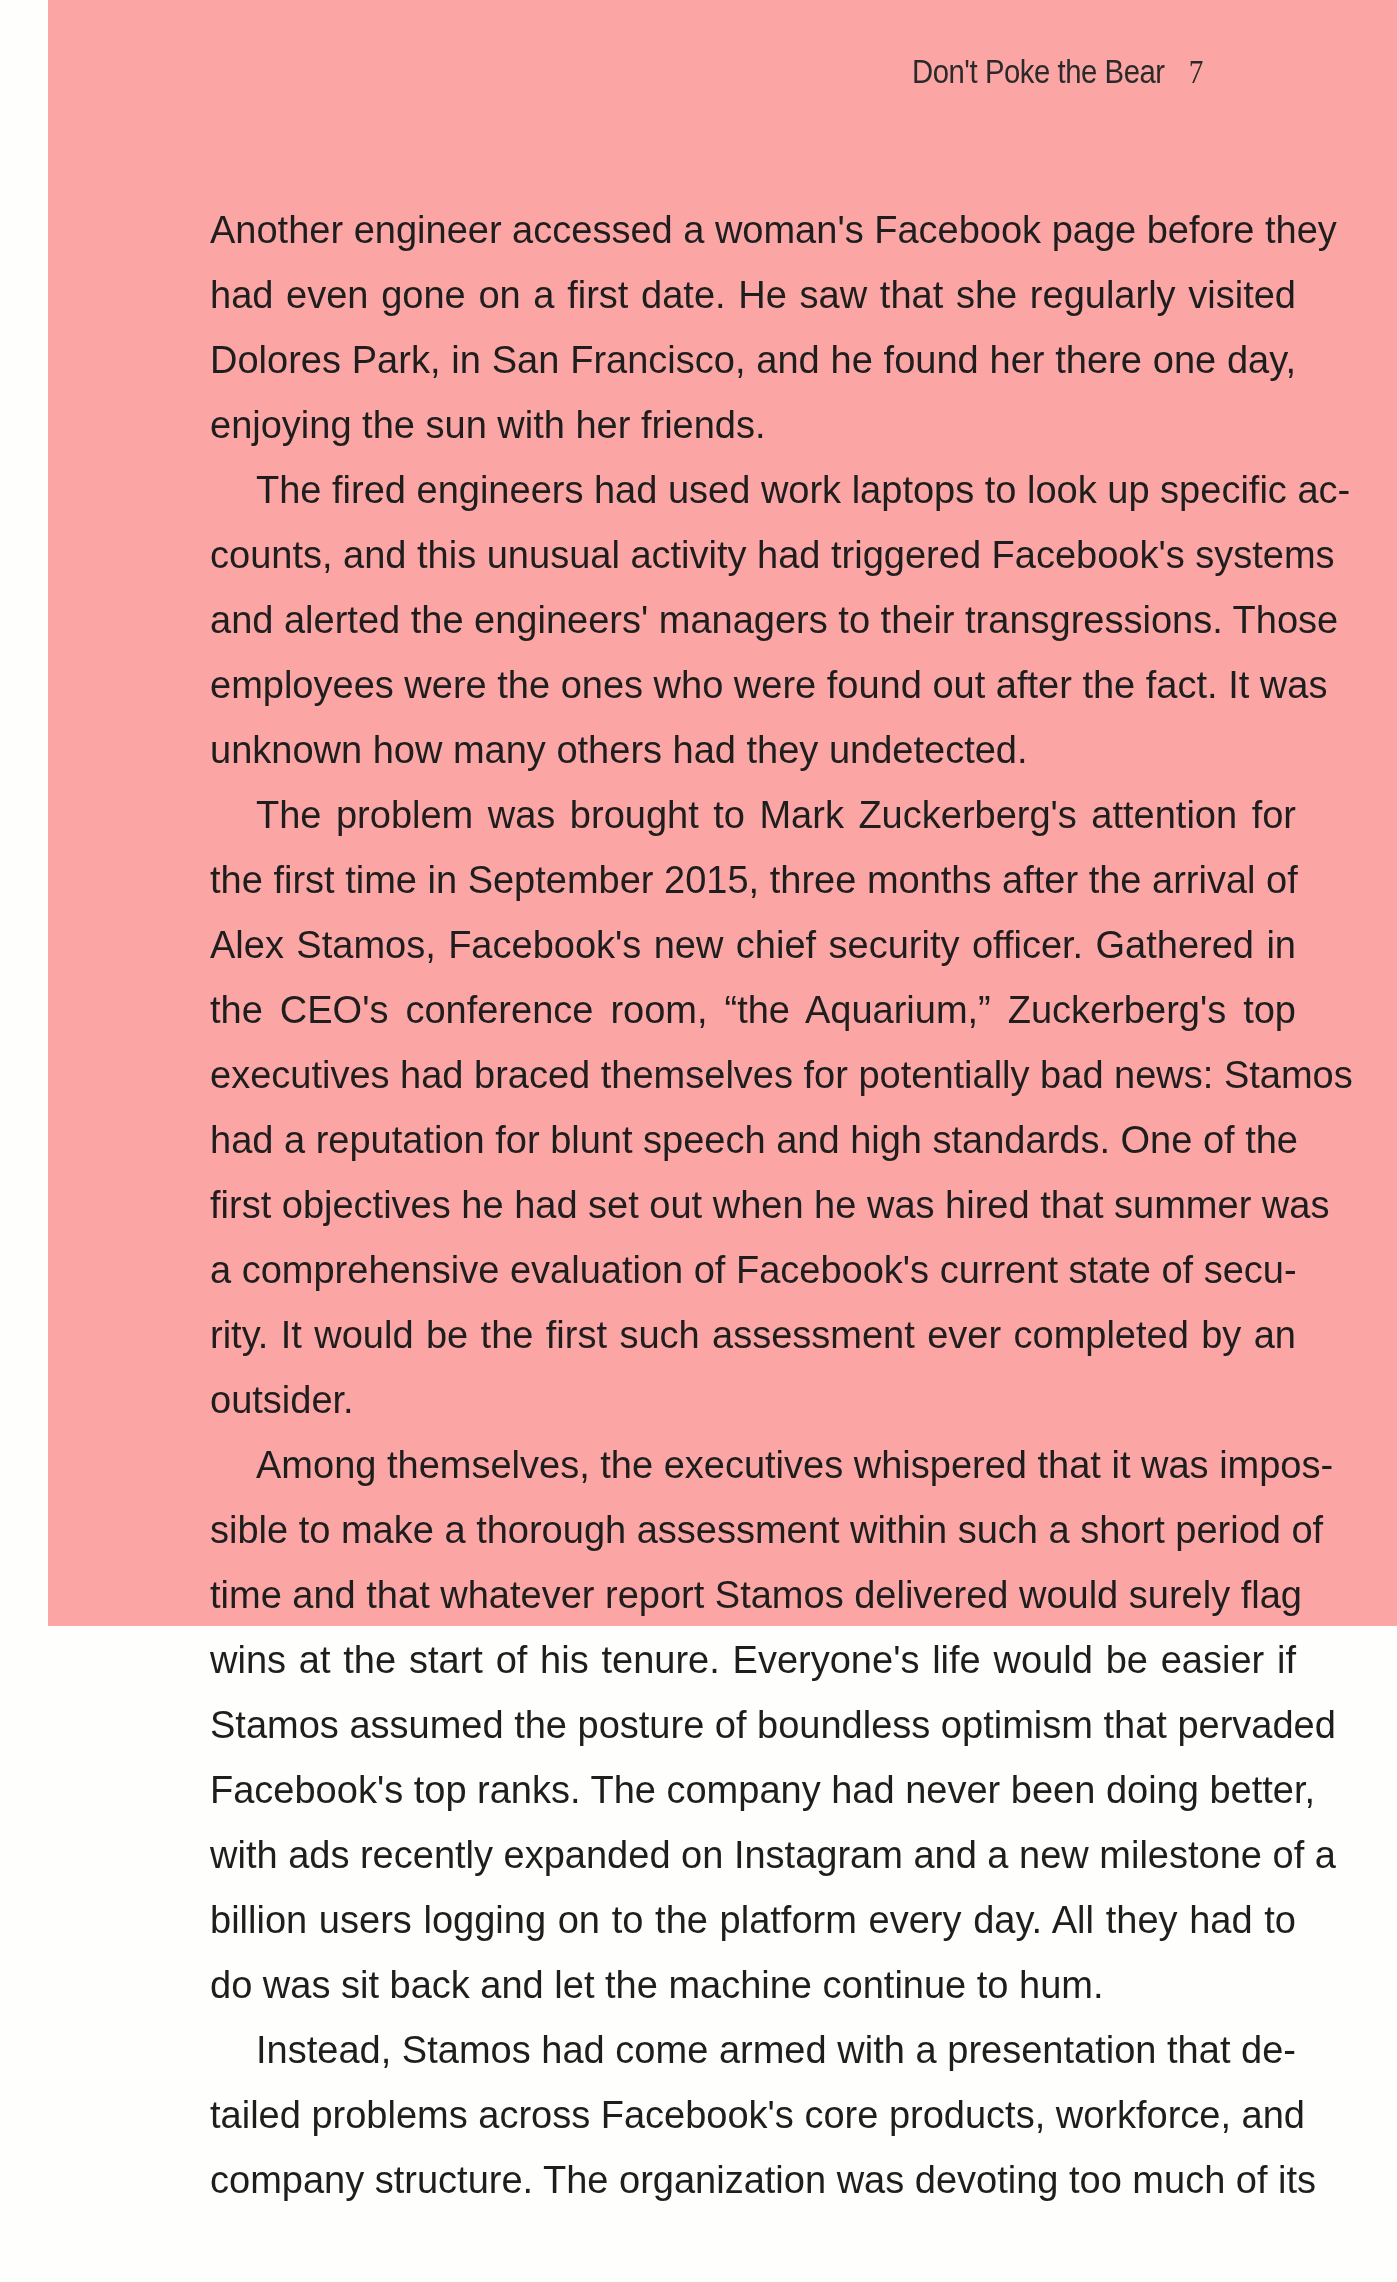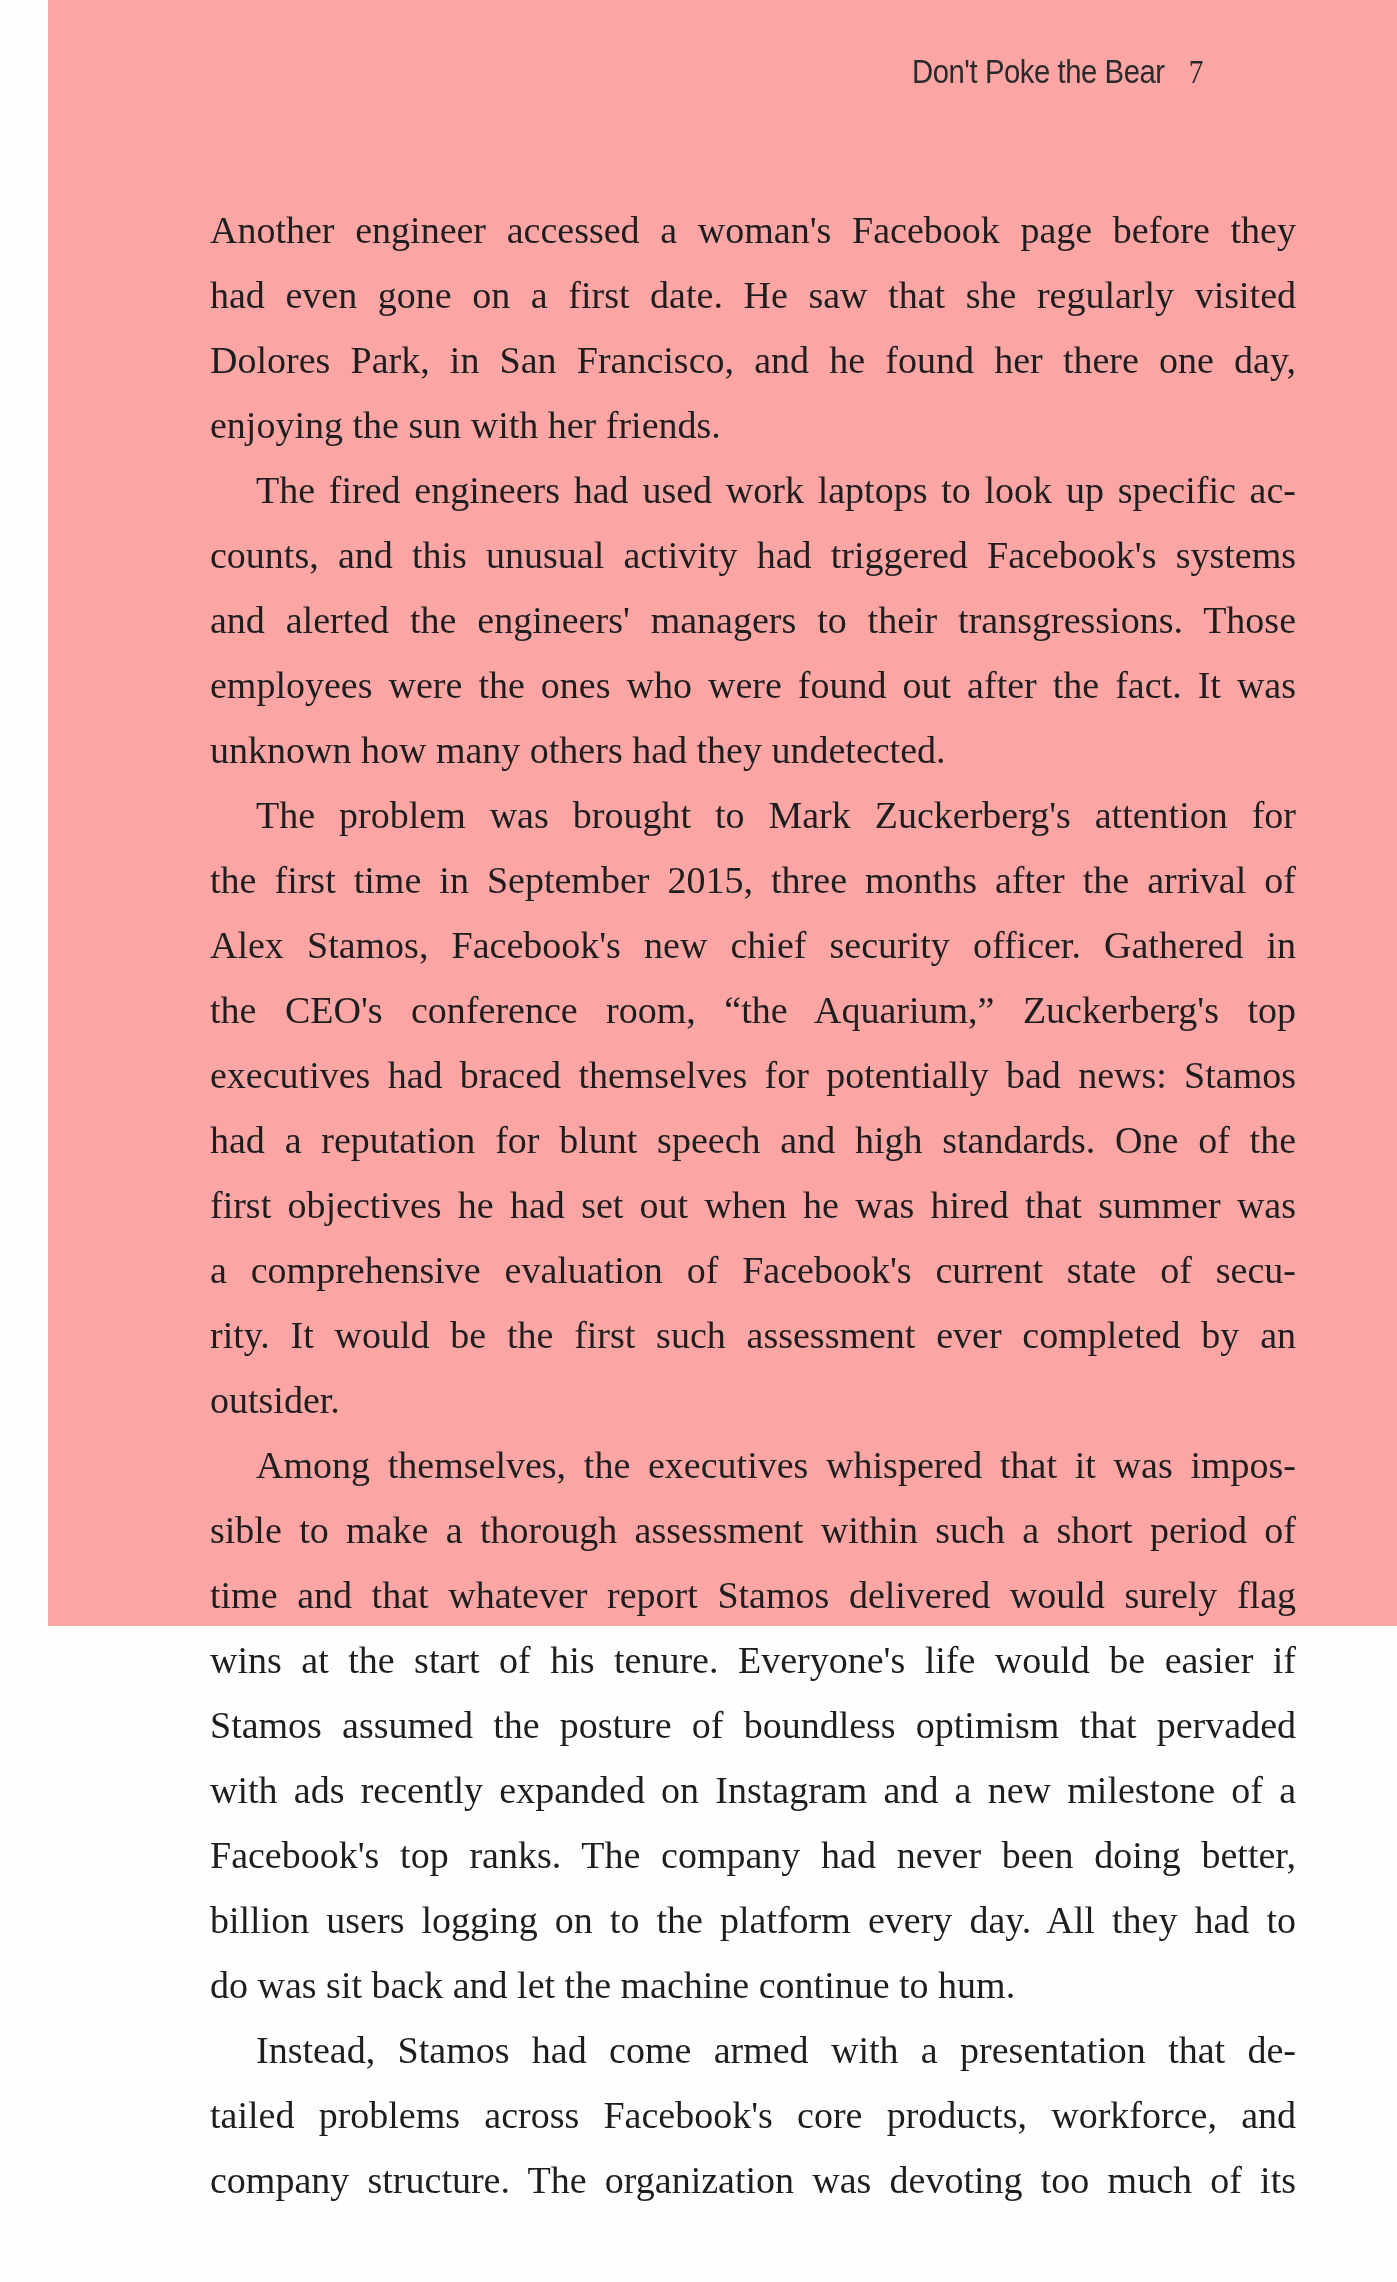--- a/index.html
+++ b/index.html
@@ -38,21 +38,21 @@
   .running-head .folio {
     margin-left: 28px;
     font-family: "Liberation Serif", serif;
     font-weight: normal;
   }
   .body-text {
     position: absolute;
     top: 198px;
     left: 162px;
     width: 1086px;
-    font-family: Liberation Serif, serif;
+    font-family: Liberation Sans, sans-serif;
     font-size: 38px;
     color: #1e1e1e;
   }
   .line {
     display: block;
     height: 65px;
     line-height: 65px;
     white-space: nowrap;
     text-align: justify;
     text-align-last: justify;
@@ -104,22 +104,22 @@
       <span class="line">rity. It would be the first such assessment ever completed by an</span>
       <span class="line last">outsider.</span>
     </div>
 
     <div class="para">
       <span class="line indent">Among themselves, the executives whispered that it was impos-</span>
       <span class="line">sible to make a thorough assessment within such a short period of</span>
       <span class="line">time and that whatever report Stamos delivered would surely flag</span>
       <span class="line">wins at the start of his tenure. Everyone's life would be easier if</span>
       <span class="line">Stamos assumed the posture of boundless optimism that pervaded</span>
+      <span class="line">Facebook's top ranks. The company had never been doing better,</span>
       <span class="line">with ads recently expanded on Instagram and a new milestone of a</span>
-      <span class="line">Facebook's top ranks. The company had never been doing better,</span>
       <span class="line">billion users logging on to the platform every day. All they had to</span>
       <span class="line last">do was sit back and let the machine continue to hum.</span>
     </div>
 
     <div class="para">
       <span class="line indent">Instead, Stamos had come armed with a presentation that de-</span>
       <span class="line">tailed problems across Facebook's core products, workforce, and</span>
       <span class="line">company structure. The organization was devoting too much of its</span>
     </div>
 

